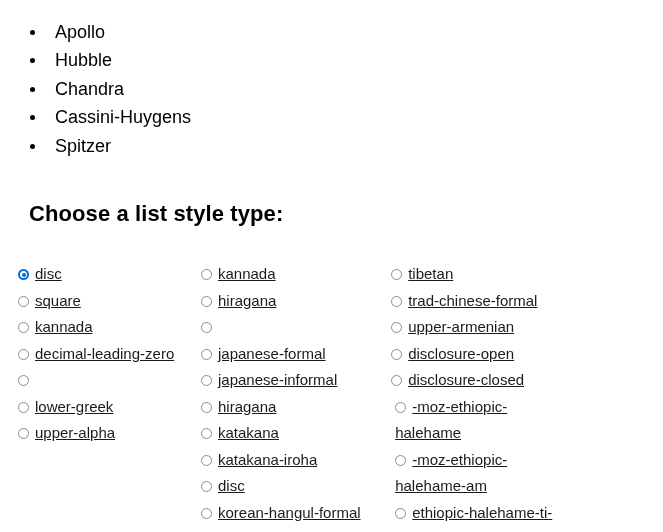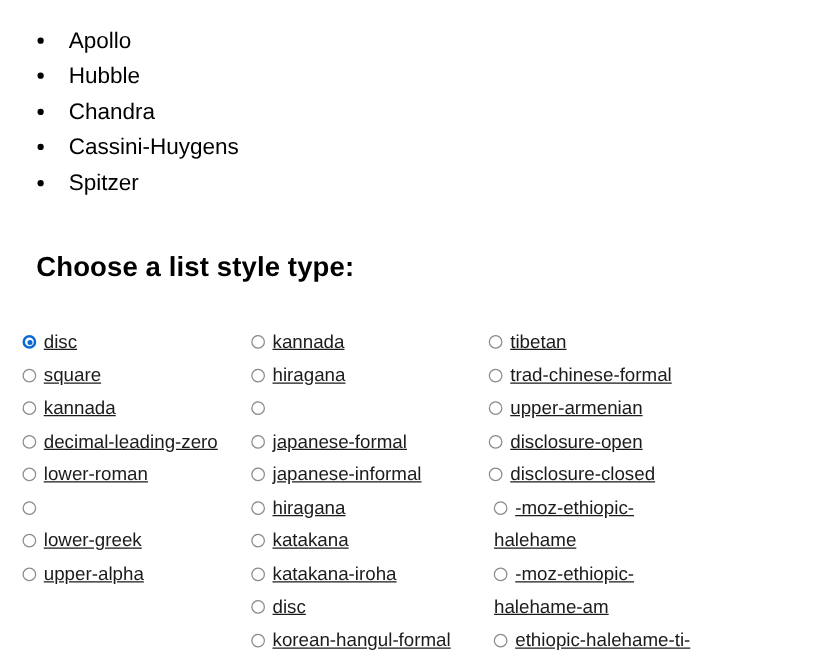--- a/index.html
+++ b/index.html
@@ -125,21 +125,20 @@
     </ul>
 
   <h2 class="heading">Choose a list style type:</h2>
 
   <div class="columns" id="radio-columns">
       <div class="col col-1">
         <label class="radio-row checked"><span class="rb"></span><span class="lbl">disc</span></label>
         <label class="radio-row"><span class="rb"></span><span class="lbl">square</span></label>
         <label class="radio-row"><span class="rb"></span><span class="lbl">kannada</span></label>
         <label class="radio-row"><span class="rb"></span><span class="lbl">decimal-leading-zero</span></label>
-        <label class="radio-row"><span class="rb"></span><span class="lbl">lower-roman</span></label>
         <label class="radio-row"><span class="rb"></span></label>
         <label class="radio-row"><span class="rb"></span><span class="lbl">lower-greek</span></label>
         <label class="radio-row"><span class="rb"></span><span class="lbl">upper-alpha</span></label>
       </div>
       <div class="col col-2">
         <label class="radio-row"><span class="rb"></span><span class="lbl">kannada</span></label>
         <label class="radio-row"><span class="rb"></span><span class="lbl">hiragana</span></label>
         <label class="radio-row"><span class="rb"></span></label>
         <label class="radio-row"><span class="rb"></span><span class="lbl">japanese-formal</span></label>
         <label class="radio-row"><span class="rb"></span><span class="lbl">japanese-informal</span></label>

